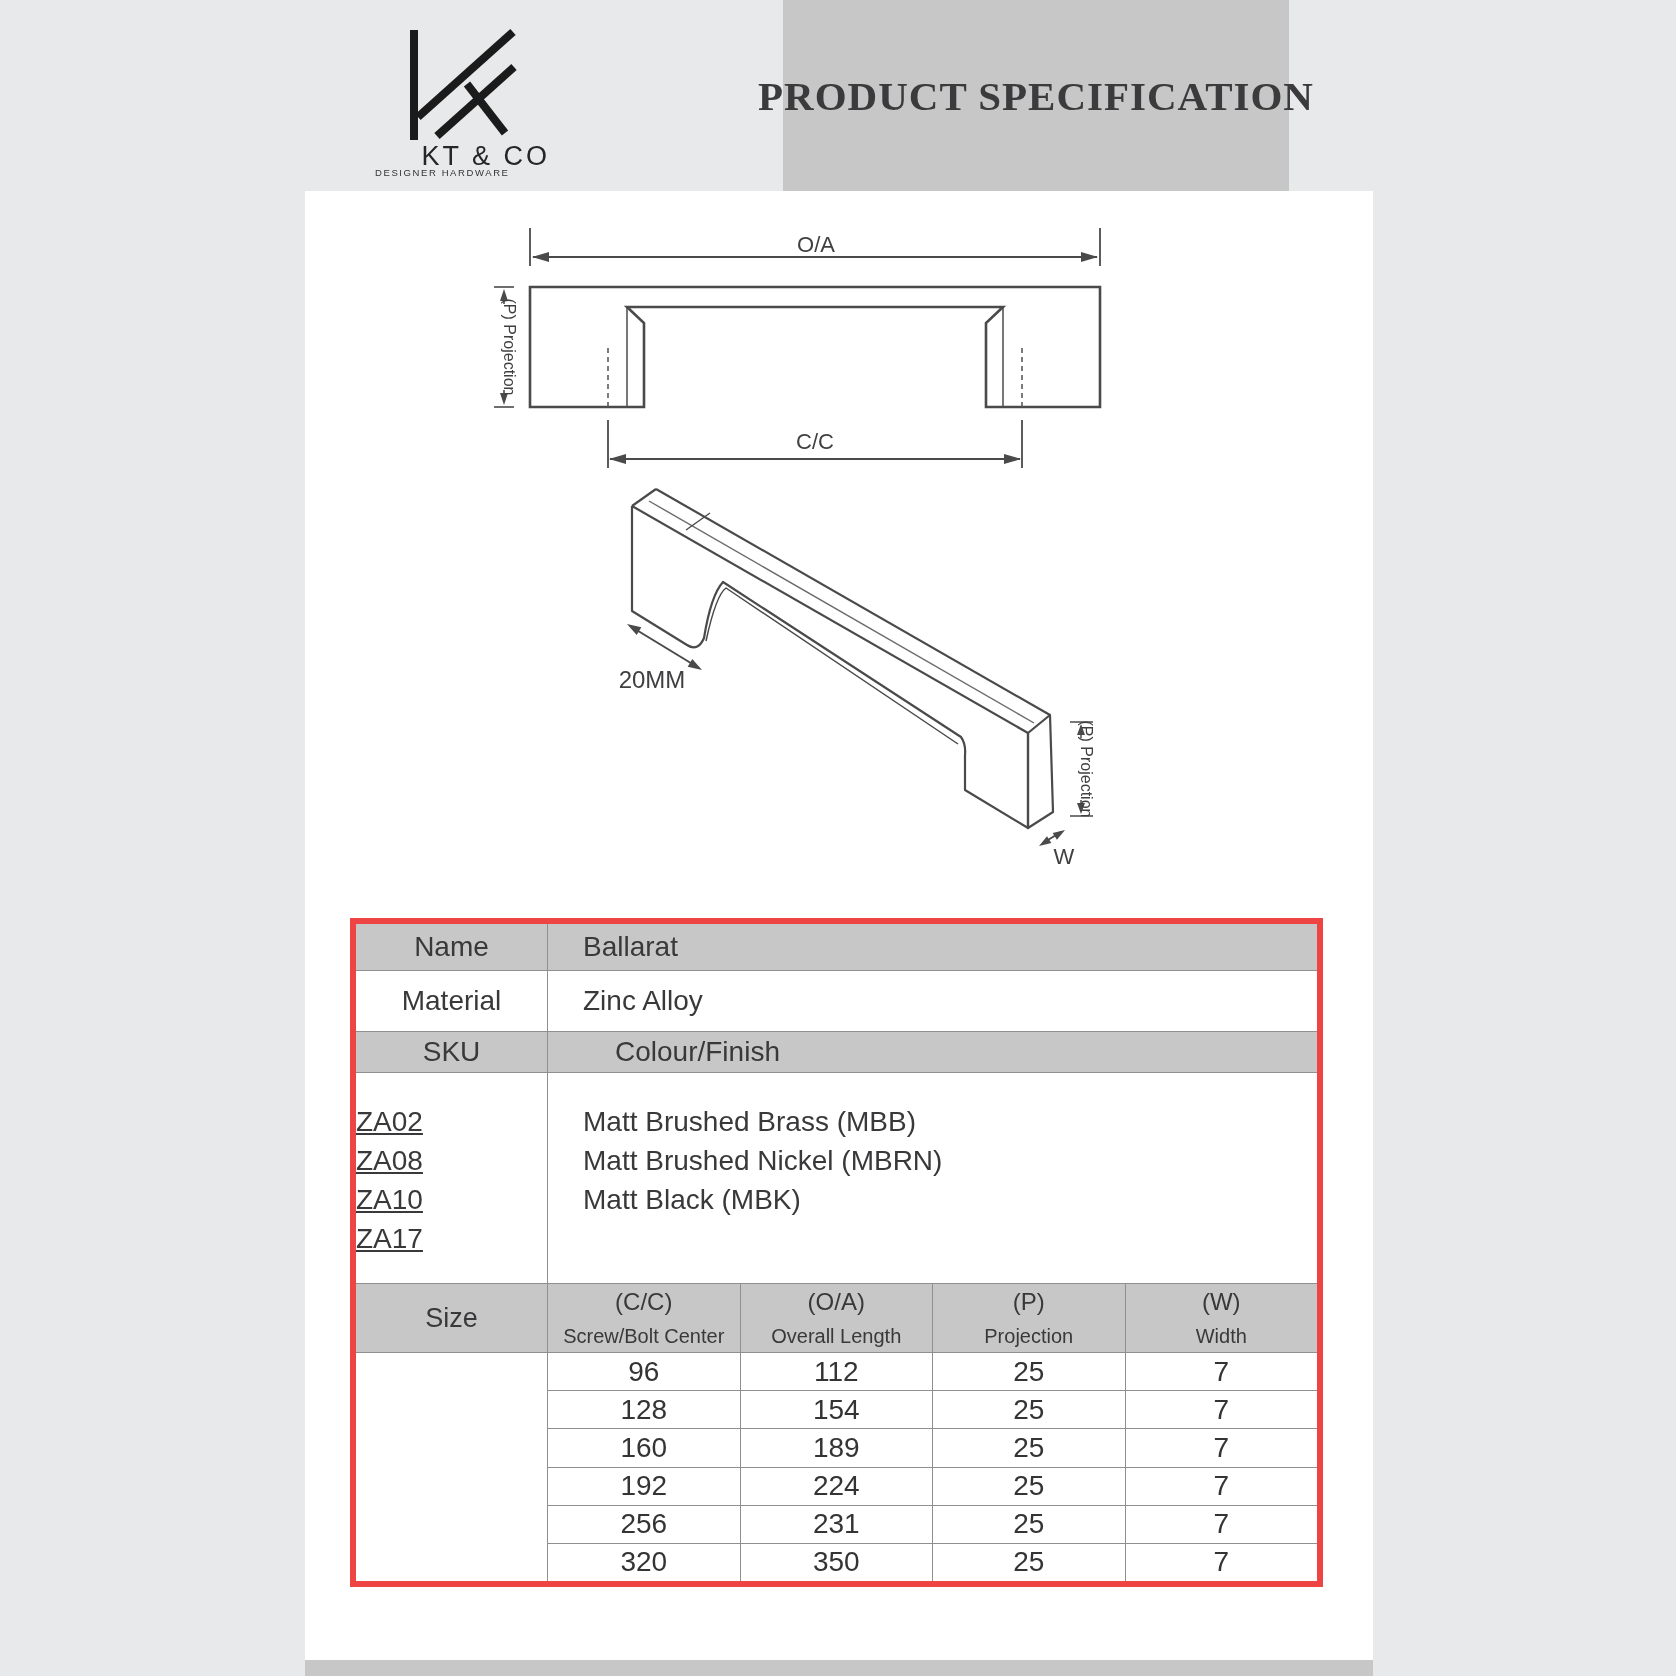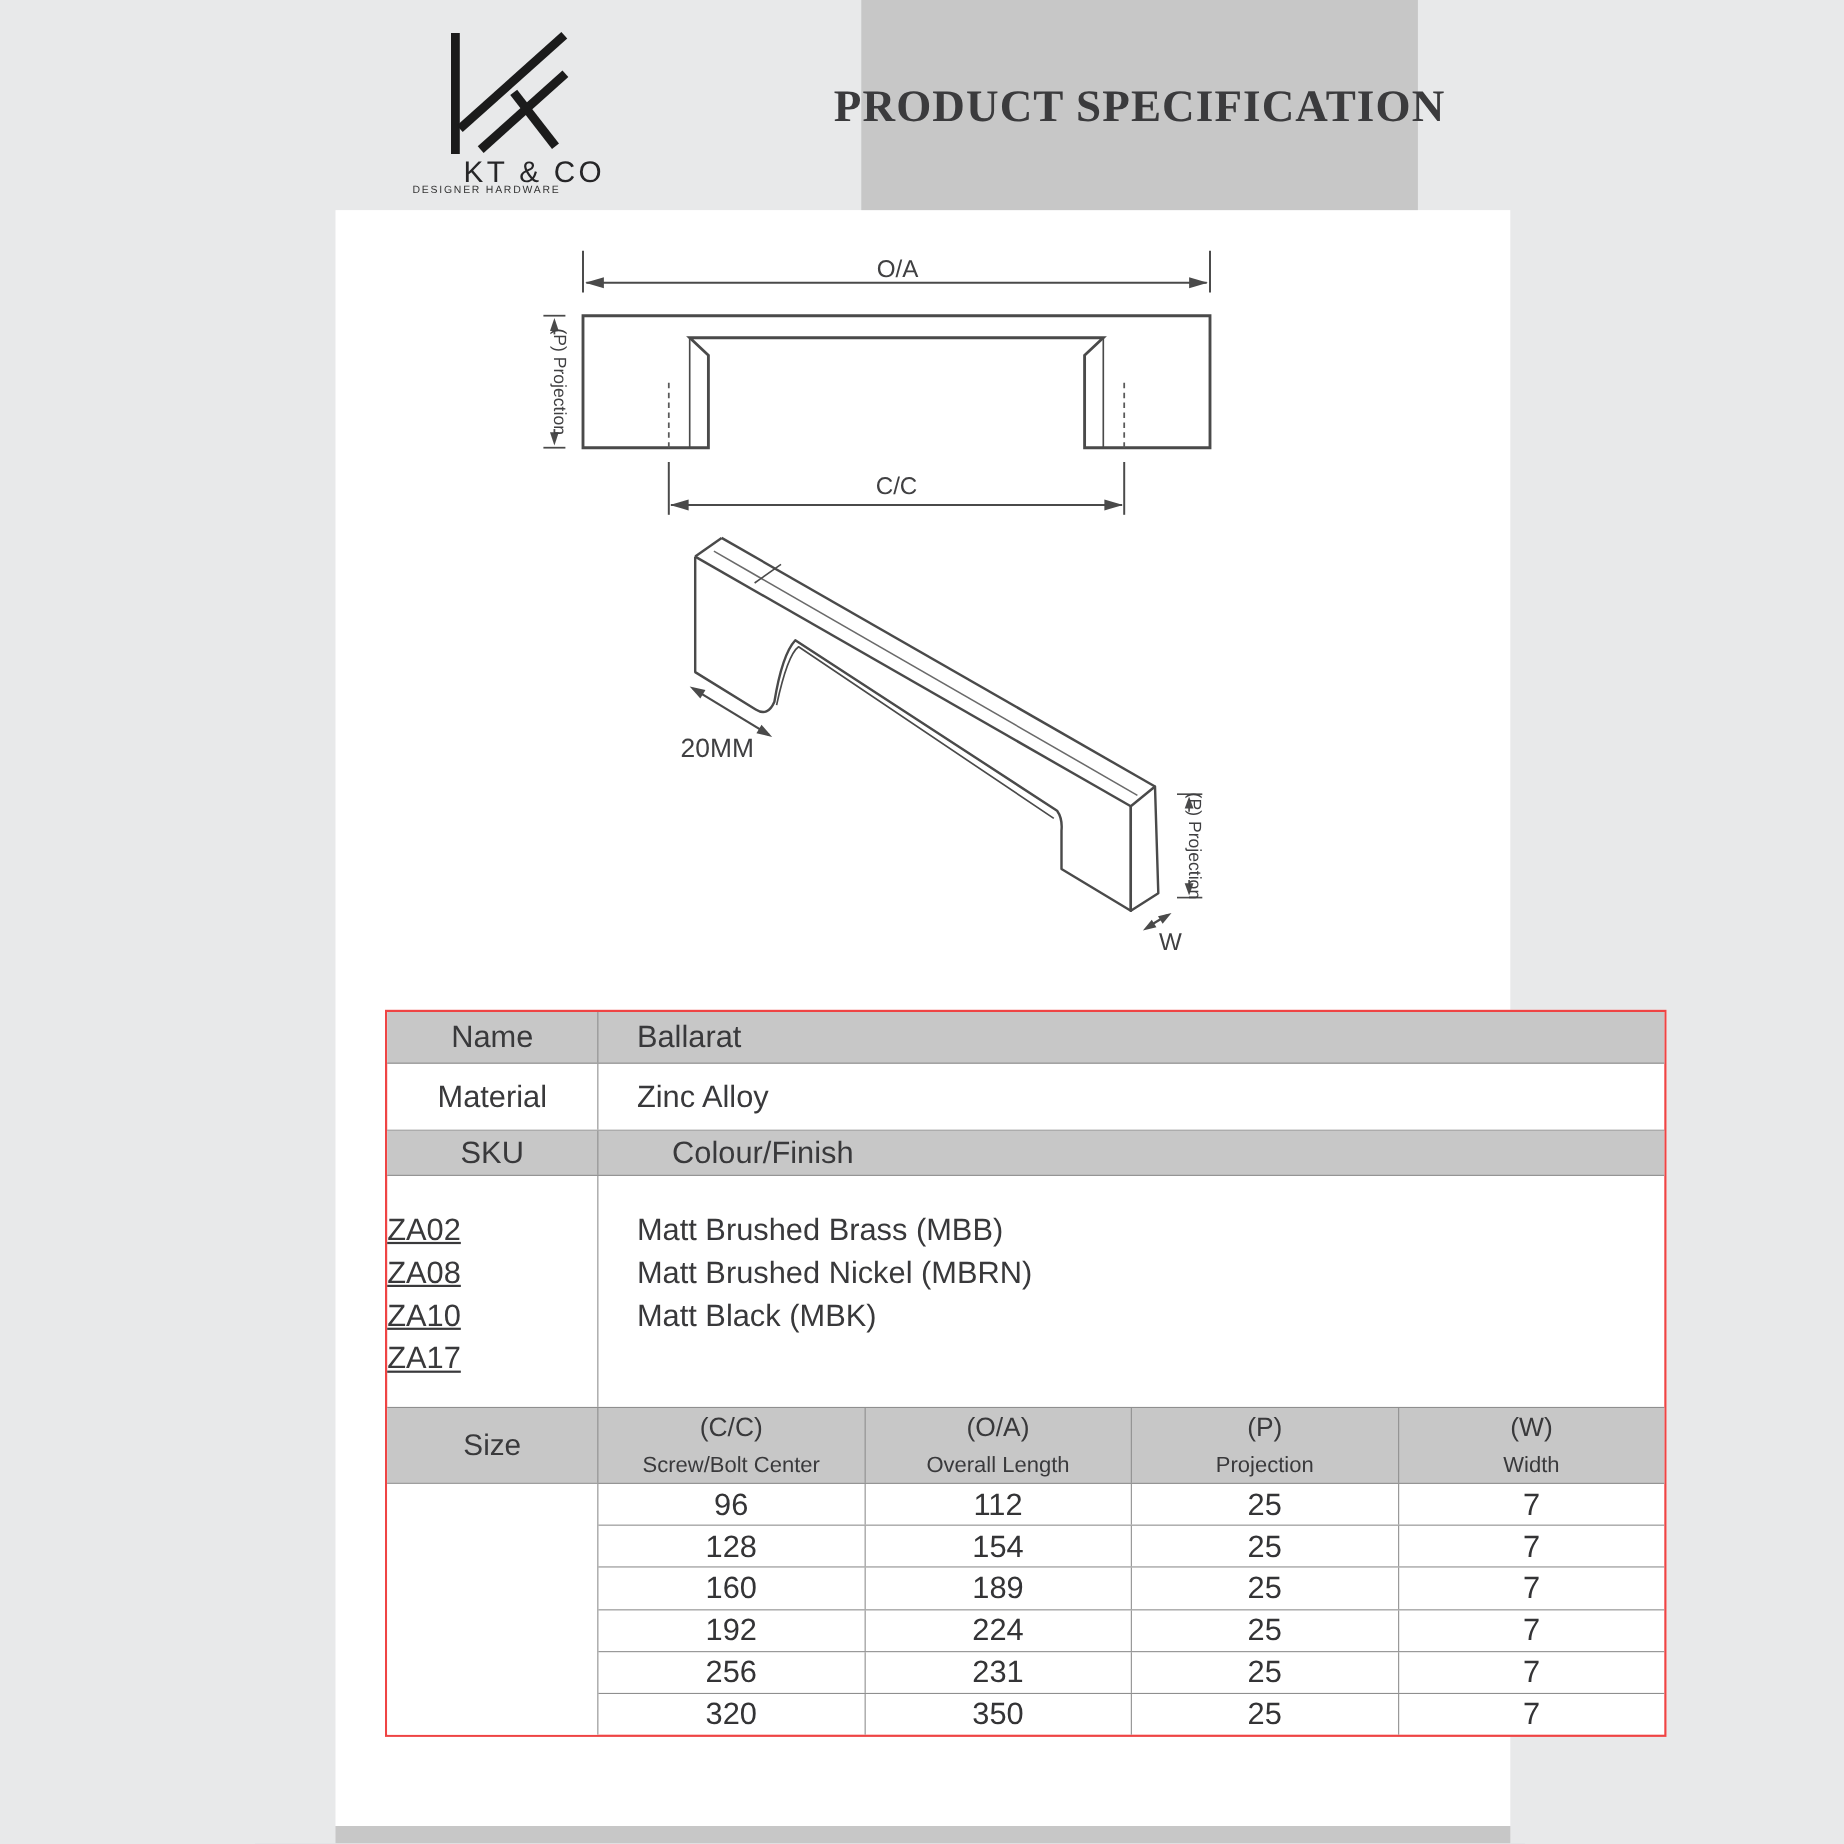--- a/index.html
+++ b/index.html
@@ -23,22 +23,22 @@
   }
   .brand-tagline{
     position:absolute;left:375px;top:167px;width:175px;text-align:left;
     font-size:9.5px;letter-spacing:1.6px;color:#333;font-weight:400;
   }
   .drawings{position:absolute;left:0;top:0;width:1676px;height:1676px;pointer-events:none;}
   .drawings text{font-family:"Liberation Sans",sans-serif;fill:#404042;}
 
   
   .spec-table{
-    position:absolute;left:350px;top:918px;width:1165px;
-    border:2px solid #ef4444;background:#fff;box-sizing:border-box;
+    position:absolute;left:350px;top:918px;width:973px;
+    border:6px solid #ef4444;background:#fff;box-sizing:border-box;
     font-size:28px;color:#39393b;
   }
   .trow{display:flex;border-bottom:1px solid #8f8f8f;box-sizing:border-box;}
   .trow:last-child{border-bottom:none;}
   .shaded{background:#c7c7c7;}
   .c1{width:192px;flex:0 0 192px;border-right:1px solid #8f8f8f;box-sizing:border-box;
       display:flex;align-items:center;justify-content:center;}
   .c2{flex:1;display:flex;align-items:center;padding-left:35px;box-sizing:border-box;}
   .h-name{height:47px;}
   .h-material{height:61px;}

